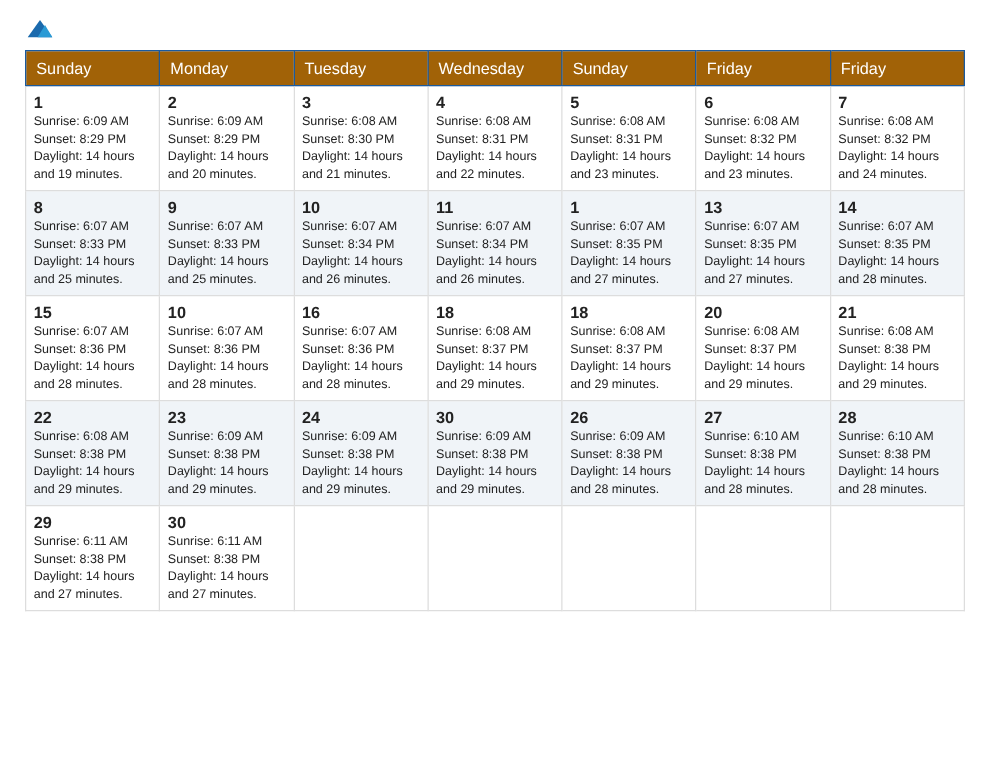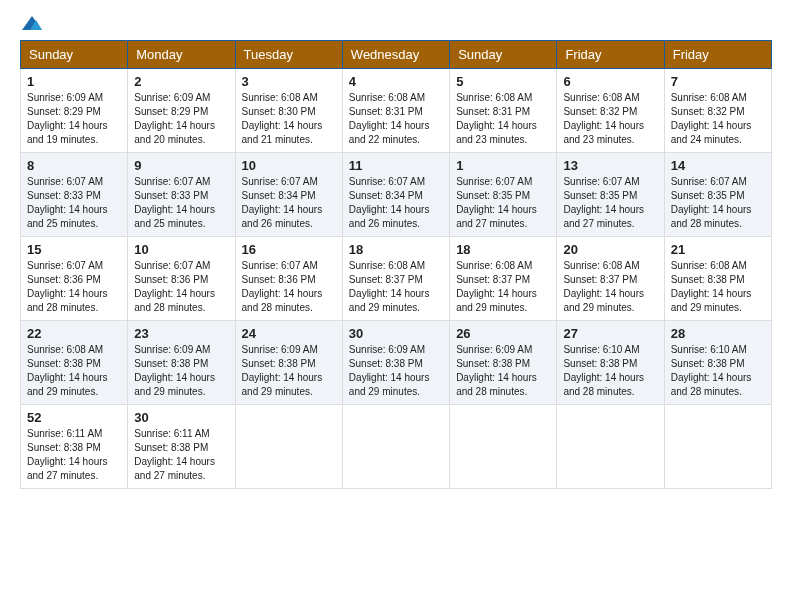--- a/index.html
+++ b/index.html
@@ -250,21 +250,21 @@
           <span class="day-number">27</span>
           <div class="day-info">Sunrise: 6:10 AM<br>Sunset: 8:38 PM<br>Daylight: 14 hours and 28 minutes.</div>
         </td>
         <td>
           <span class="day-number">28</span>
           <div class="day-info">Sunrise: 6:10 AM<br>Sunset: 8:38 PM<br>Daylight: 14 hours and 28 minutes.</div>
         </td>
       </tr>
       <tr>
         <td>
-          <span class="day-number">52</span>
+          <span class="day-number">29</span>
           <div class="day-info">Sunrise: 6:11 AM<br>Sunset: 8:38 PM<br>Daylight: 14 hours and 27 minutes.</div>
         </td>
         <td>
           <span class="day-number">30</span>
           <div class="day-info">Sunrise: 6:11 AM<br>Sunset: 8:38 PM<br>Daylight: 14 hours and 27 minutes.</div>
         </td>
         <td class="empty-cell"></td>
         <td class="empty-cell"></td>
         <td class="empty-cell"></td>
         <td class="empty-cell"></td>

